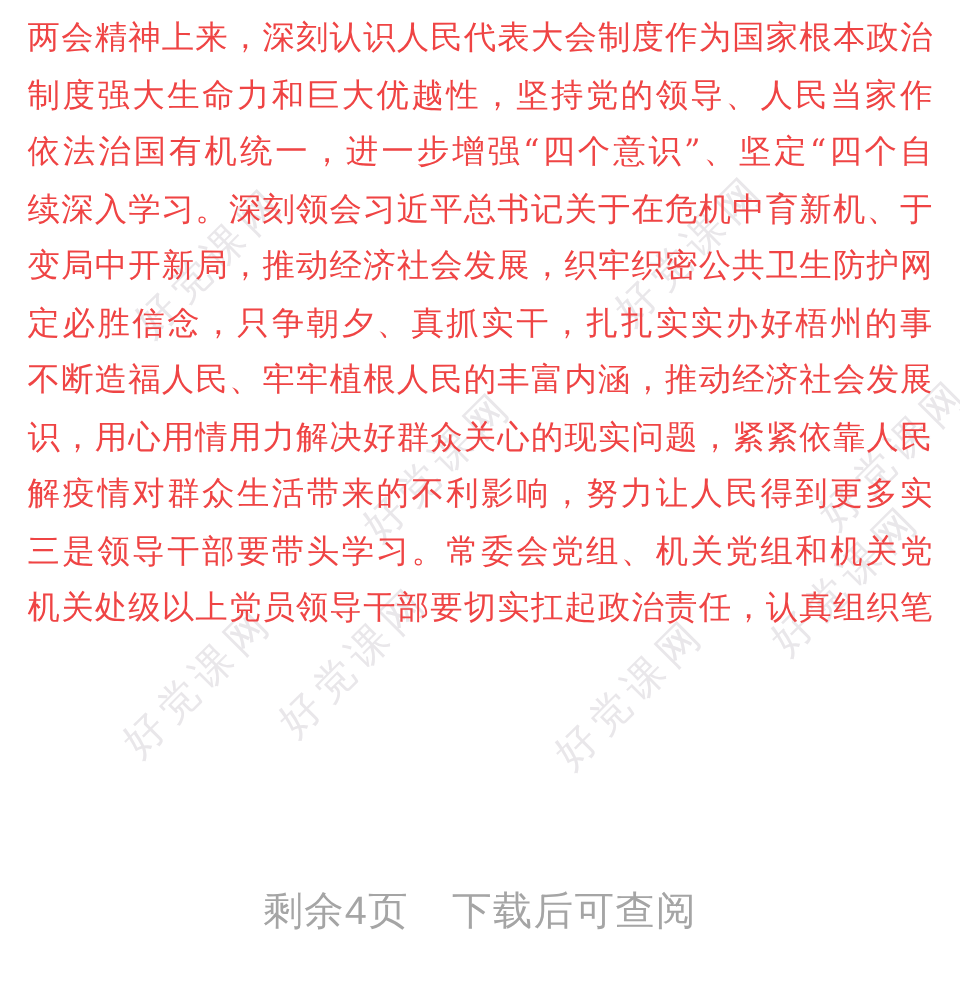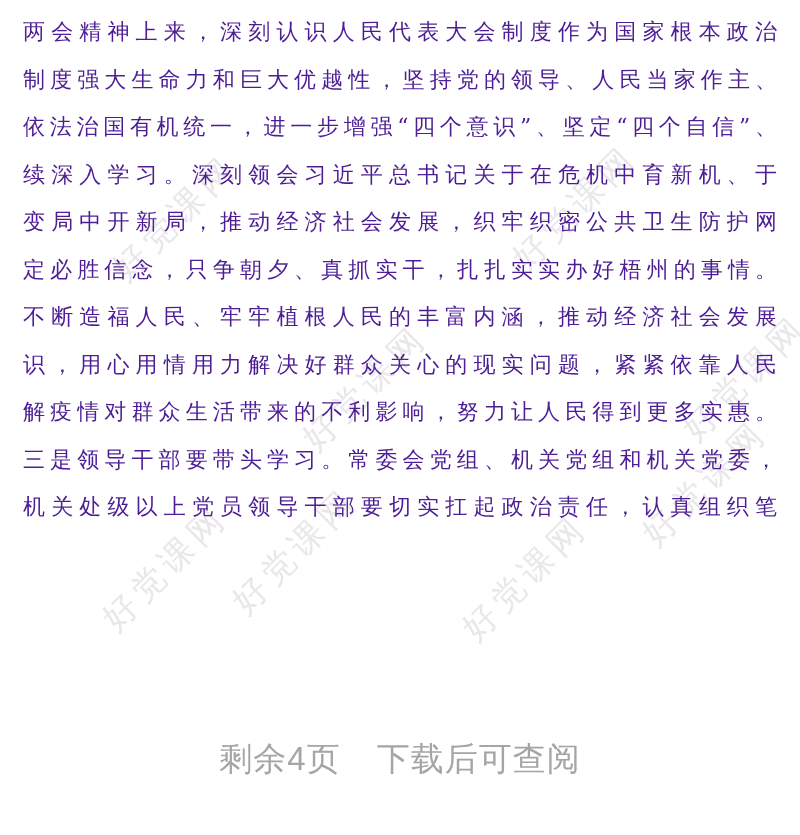--- a/index.html
+++ b/index.html
@@ -35,24 +35,24 @@
   }
   
   .doc-text {
     position: absolute;
     left: 23px;
     top: 8px;
     width: 754px;
     z-index: 2;
   }
   .text-line {
-    font-size: 22px;
+    font-size: 27px;
     line-height: 47.5px;
     height: 47.5px;
-    color: #4c1d95;
+    color: #ef4444;
     text-align: justify;
     text-align-last: justify;
     white-space: normal;
     overflow: hidden;
   }
   
   .preview-footer {
     position: absolute;
     left: 0;
     top: 737px;

